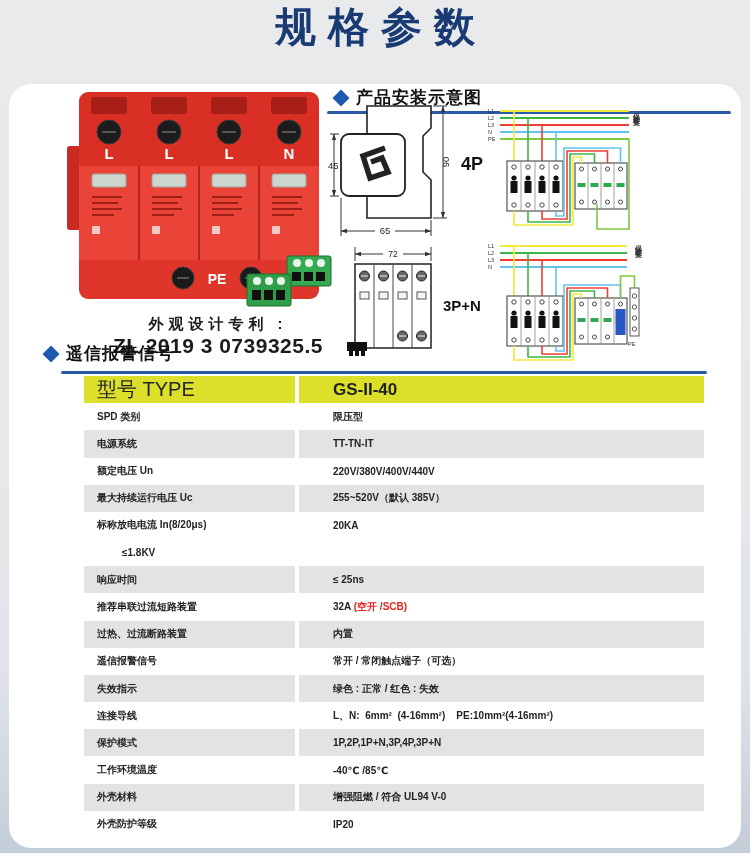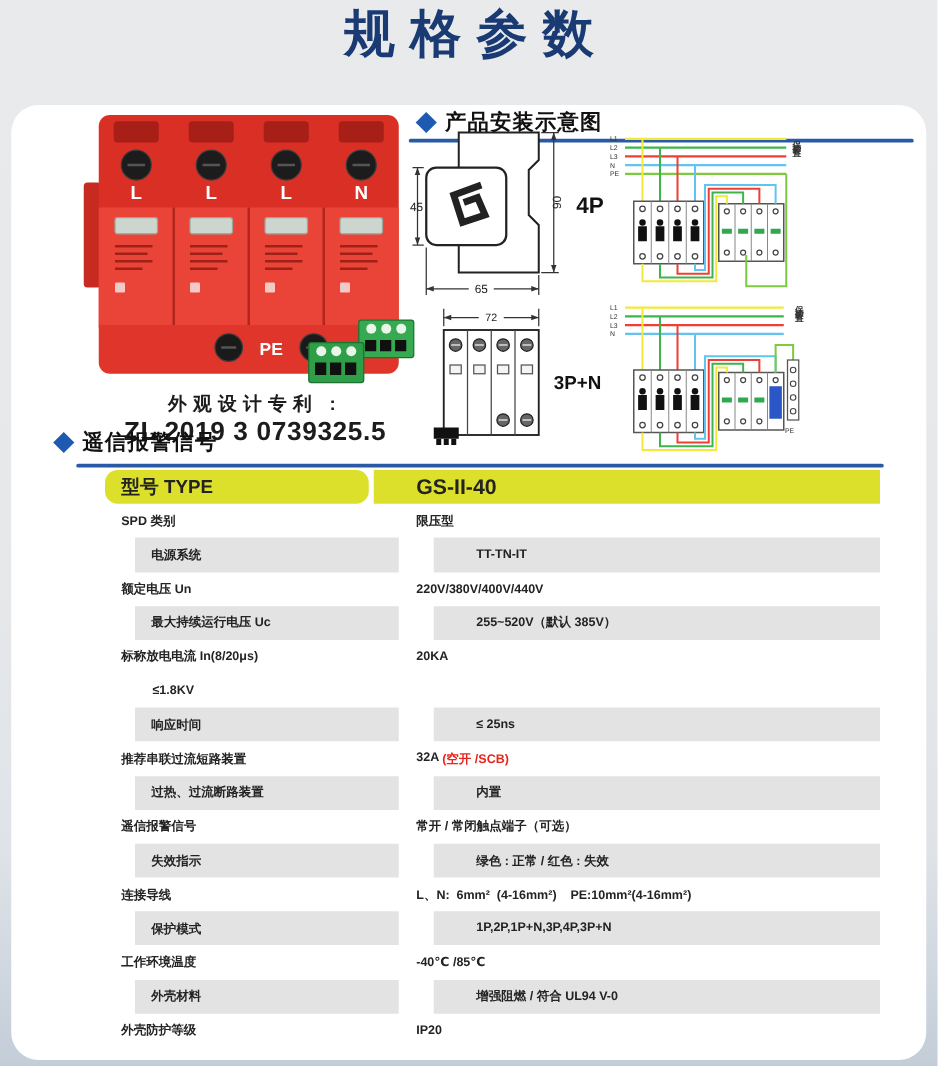--- a/index.html
+++ b/index.html
@@ -26,21 +26,21 @@
   .section-title{font-size:17px;font-weight:bold;color:#111;letter-spacing:1px;}
   .rule{position:absolute;height:3px;background:#2a5aa6;border-radius:2px;}
   .rule1{top:27px;left:318px;right:10px;}
   .rule2{top:287px;left:52px;width:646px;}
 
   .inst-header{top:2px;left:326px;}
   .perf-header{top:258px;left:36px;}
 
   
   .photo-wrap{position:absolute;left:52px;top:4px;width:275px;height:228px;}
-  .patent-block{position:absolute;left:60px;top:230px;width:270px;text-align:center;color:#1c1c1c;}
+  .patent-block{position:absolute;left:74px;top:230px;width:270px;text-align:center;color:#1c1c1c;}
   .patent-label{font-size:15px;font-weight:bold;letter-spacing:5px;line-height:19px;}
   .patent-number{font-size:21px;font-weight:600;letter-spacing:0.5px;line-height:25px;}
 
   
   .dim4p{position:absolute;left:318px;top:16px;}
   .dim3pn{position:absolute;left:324px;top:160px;}
   .wiring{position:absolute;width:158px;}
   .wiring1{left:478px;top:17px;height:132px;}
   .wiring2{left:478px;top:152px;height:130px;}
   .vlabel{position:absolute;writing-mode:vertical-rl;font-size:7px;letter-spacing:2px;
@@ -51,23 +51,23 @@
   
   .spec-table{position:absolute;left:75px;top:292px;width:620px;height:462px;
               display:grid;grid-auto-rows:1fr;}
   .trow{display:flex;align-items:stretch;}
   .tcell{display:flex;align-items:center;box-sizing:border-box;
          font-size:10px;font-weight:600;color:#232323;}
   .tlabel{width:211px;padding-left:13px;flex:0 0 auto;}
   .tgap{width:4px;flex:0 0 auto;}
   .tvalue{flex:1;padding-left:34px;}
   .tvalue span{white-space:pre;}
-  .trow.shade .tcell{background:#e3e3e3;margin-left:24px;}
+  .trow.shade .tcell{background:#e3e3e3;}
   .trow.hdr .tcell{background:#dde02a;}
-  .trow.hdr .tlabel{font-size:15px;font-weight:bold;border-radius:10px;}
+  .trow.hdr .tlabel{font-size:20px;font-weight:normal;}
   .trow.hdr .tvalue{font-size:17px;font-weight:bold;}
   .vred{color:#e8251d;}
 
   svg{display:block;}
   text{font-family:"Liberation Sans","DejaVu Sans",sans-serif;}
 </style>
 </head>
 <body>
 
 <div class="page">

